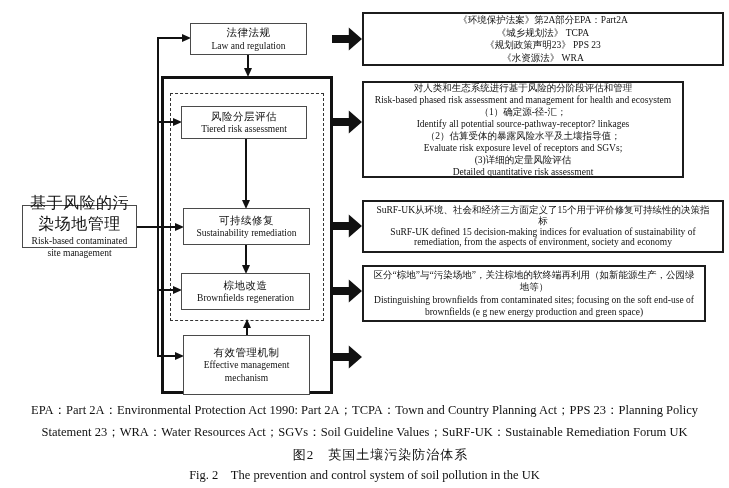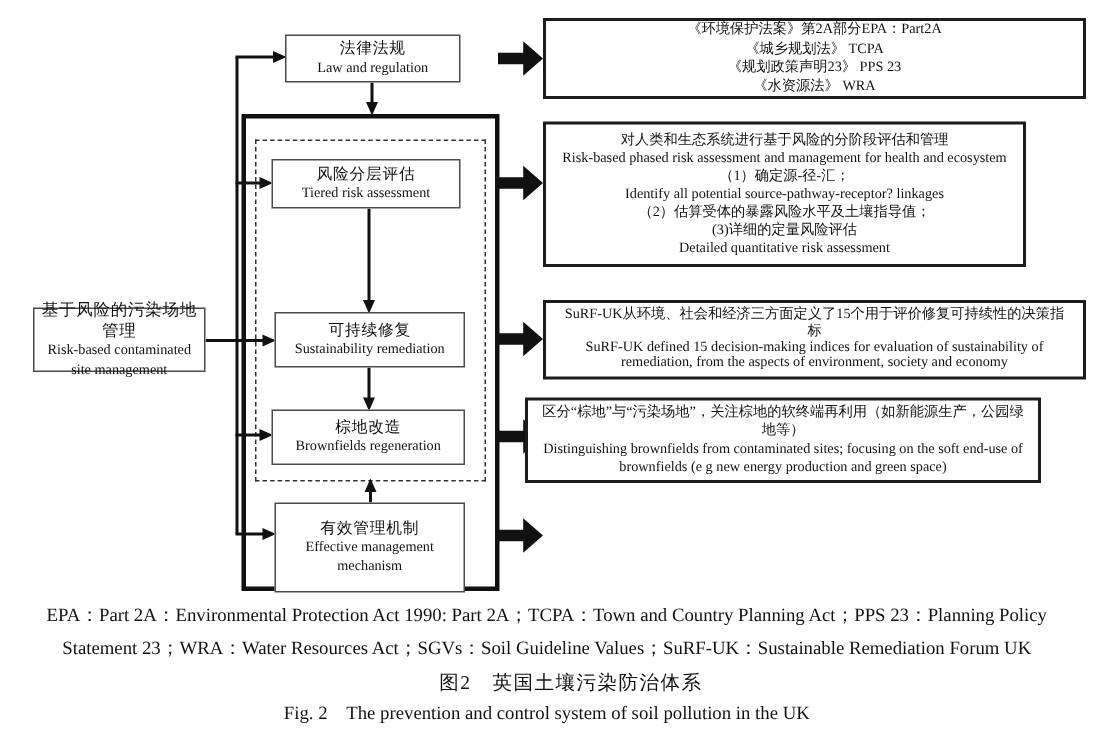--- a/index.html
+++ b/index.html
@@ -63,21 +63,21 @@
   <div class="vline" style="left:246px;top:328px;height:7px"></div>
   <div class="ah-up" style="left:243px;top:319px"></div>
 
   <div class="barrow" style="left:332px;top:26px"></div>
   <div class="barrow" style="left:332px;top:109px"></div>
   <div class="barrow" style="left:332px;top:213px"></div>
   <div class="barrow" style="left:332px;top:278px"></div>
   <div class="barrow" style="left:332px;top:344px"></div>
 
   <div class="box" style="left:22px;top:205px;width:115px;height:43px;padding:2px">
-    <div class="zh" style="font-size:11px">基于风险的污染场地管理</div>
+    <div class="zh" style="font-size:16px">基于风险的污染场地管理</div>
     <div class="en">Risk-based contaminated site management</div>
   </div>
 
   <div class="box" style="left:190px;top:23px;width:117px;height:32px">
     <div class="zh">法律法规</div>
     <div class="en">Law and regulation</div>
   </div>
 
   <div class="box" style="left:181px;top:106px;width:126px;height:33px">
     <div class="zh">风险分层评估</div>
@@ -105,30 +105,31 @@
     <div class="rline3">《规划政策声明23》 PPS 23</div>
     <div class="rline3">《水资源法》 WRA</div>
   </div>
 
   <div class="box rbox" style="left:362px;top:81px;width:322px;height:97px">
     <div class="rline">对人类和生态系统进行基于风险的分阶段评估和管理</div>
     <div class="rline">Risk-based phased risk assessment and management for health and ecosystem</div>
     <div class="rline">（1）确定源-径-汇；</div>
     <div class="rline">Identify all potential source-pathway-receptor? linkages</div>
     <div class="rline">（2）估算受体的暴露风险水平及土壤指导值；</div>
+    <div class="rline">Evaluate risk exposure level of receptors and SGVs;</div>
     <div class="rline">(3)详细的定量风险评估</div>
     <div class="rline">Detailed quantitative risk assessment</div>
   </div>
 
   <div class="box rbox" style="left:362px;top:200px;width:362px;height:53px">
     <div class="rline" style="line-height:10.8px">SuRF-UK从环境、社会和经济三方面定义了15个用于评价修复可持续性的决策指标</div>
     <div class="rline" style="line-height:10.8px">SuRF-UK defined 15 decision-making indices for evaluation of sustainability of remediation, from the aspects of environment, society and economy</div>
   </div>
 
-  <div class="box rbox" style="left:350px;top:265px;width:344px;height:57px">
+  <div class="box rbox" style="left:362px;top:265px;width:344px;height:57px">
     <div class="rline3">区分“棕地”与“污染场地”，关注棕地的软终端再利用（如新能源生产，公园绿地等）</div>
     <div class="rline3">Distinguishing brownfields from contaminated sites; focusing on the soft end-use of brownfields (e g new energy production and green space)</div>
   </div>
 
 
   <div class="caption cap-abbr" style="top:402px">EPA：Part 2A：Environmental Protection Act 1990: Part 2A；TCPA：Town and Country Planning Act；PPS 23：Planning Policy</div>
   <div class="caption cap-abbr" style="top:424px">Statement 23；WRA：Water Resources Act；SGVs：Soil Guideline Values；SuRF-UK：Sustainable Remediation Forum UK</div>
   <div class="caption cap-zh" style="top:446px">图2　英国土壤污染防治体系</div>
   <div class="caption cap-en" style="top:467px">Fig. 2　The prevention and control system of soil pollution in the UK</div>
 

